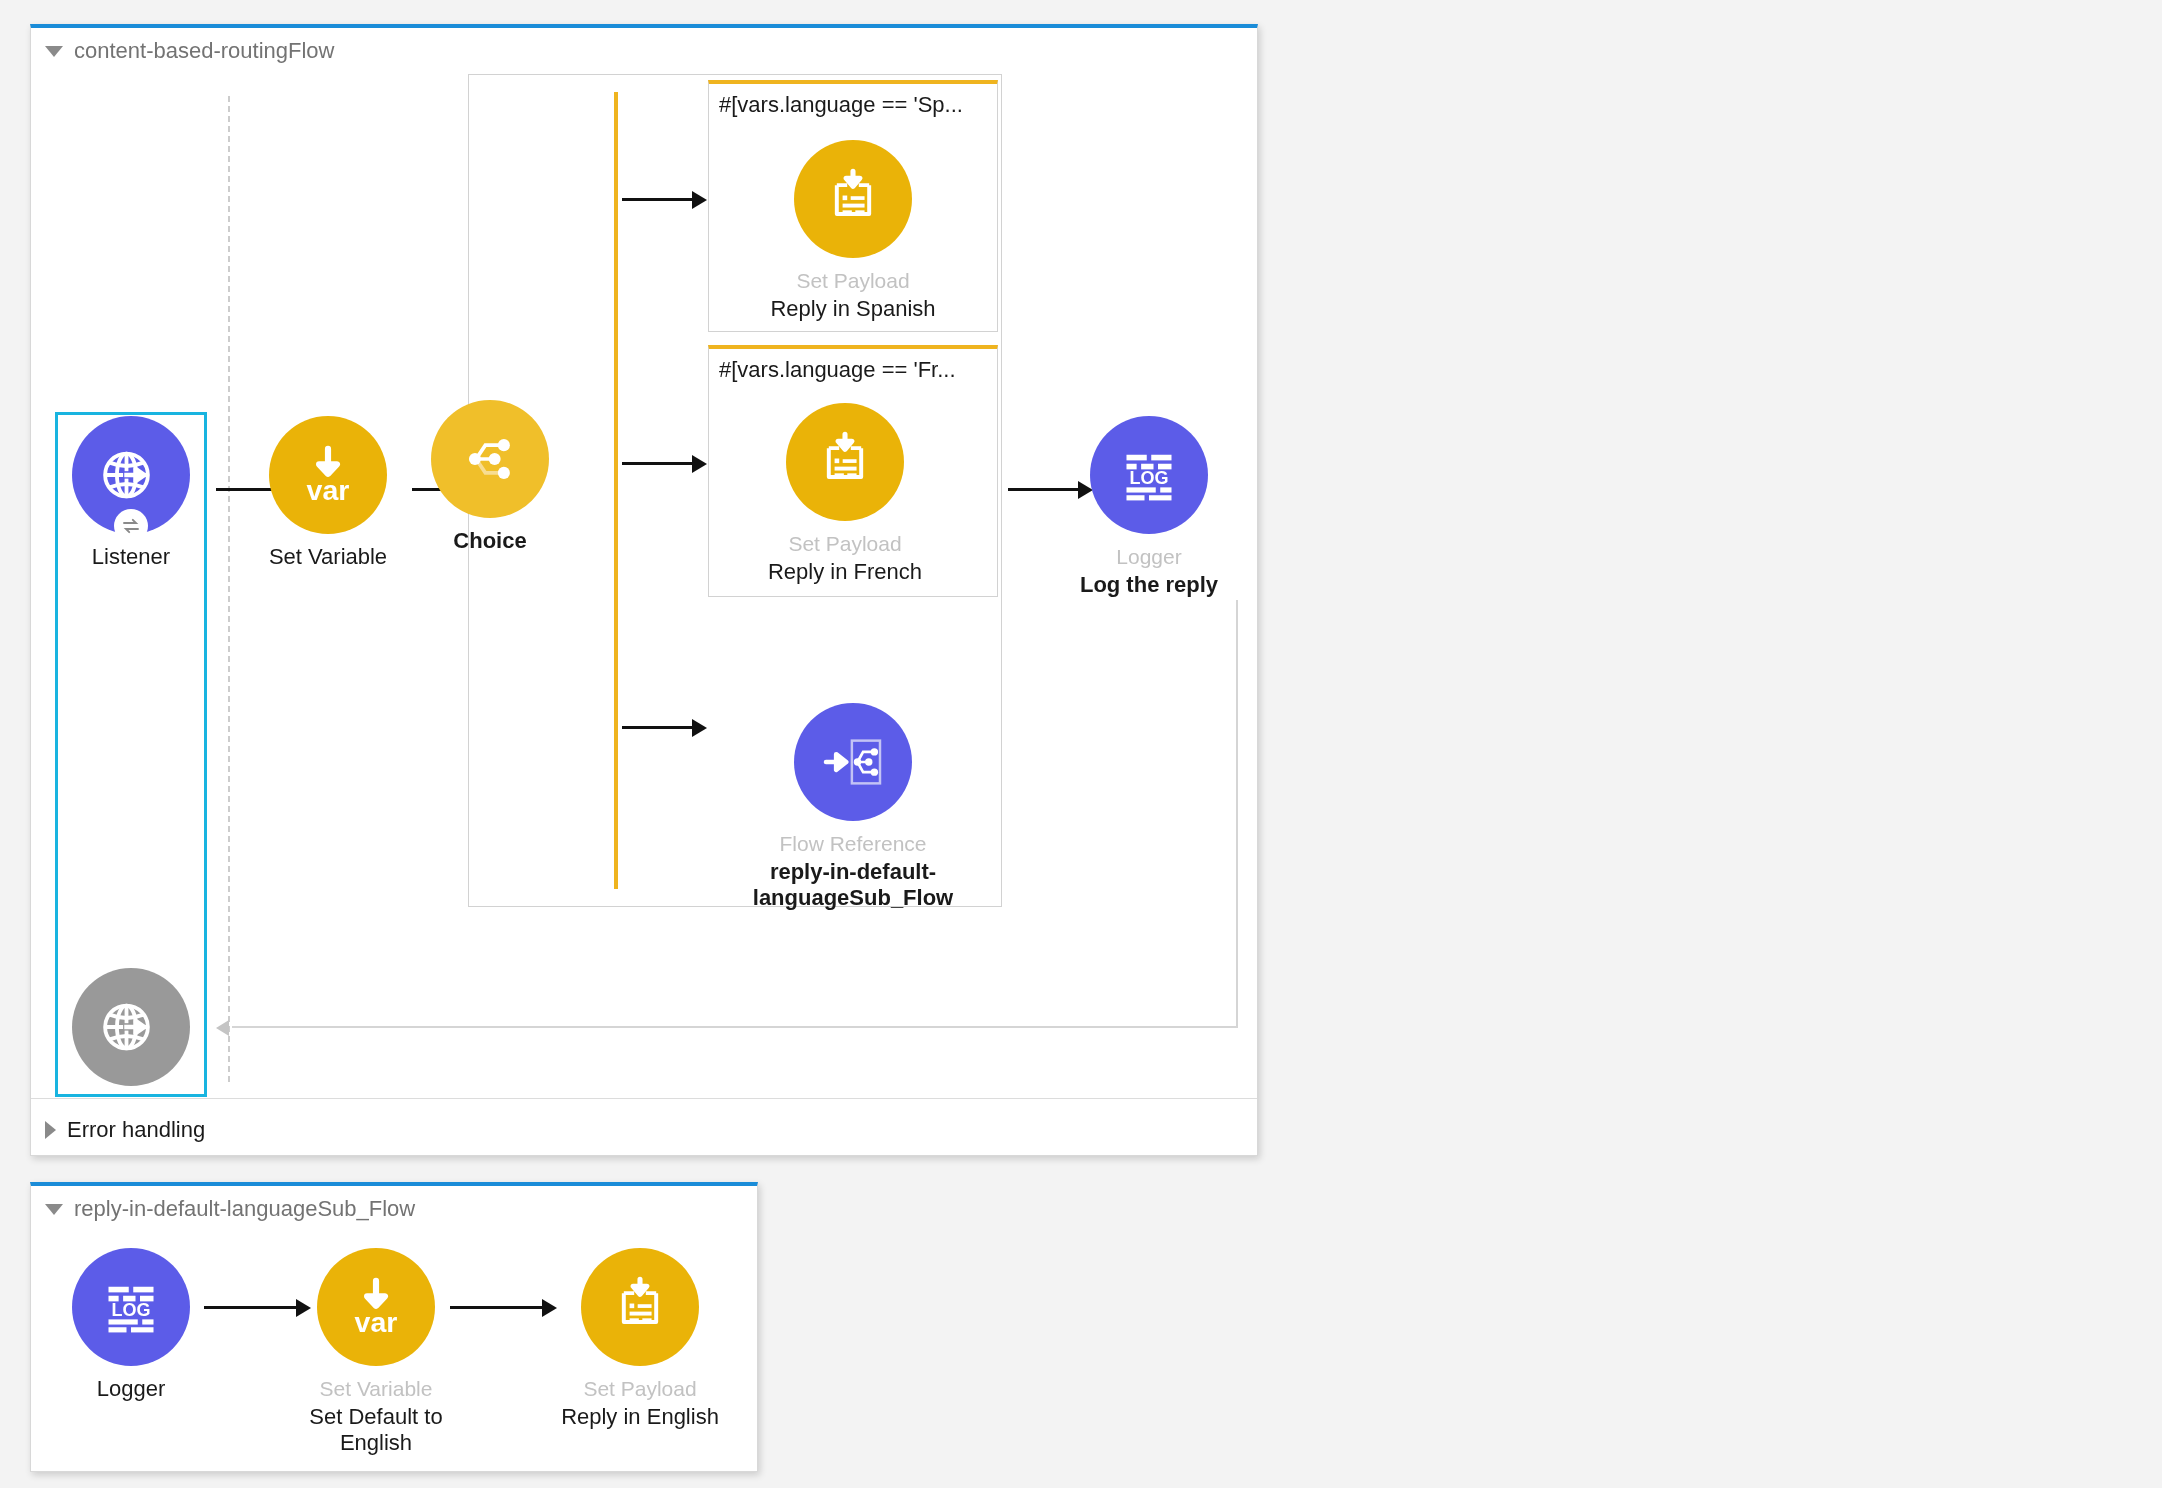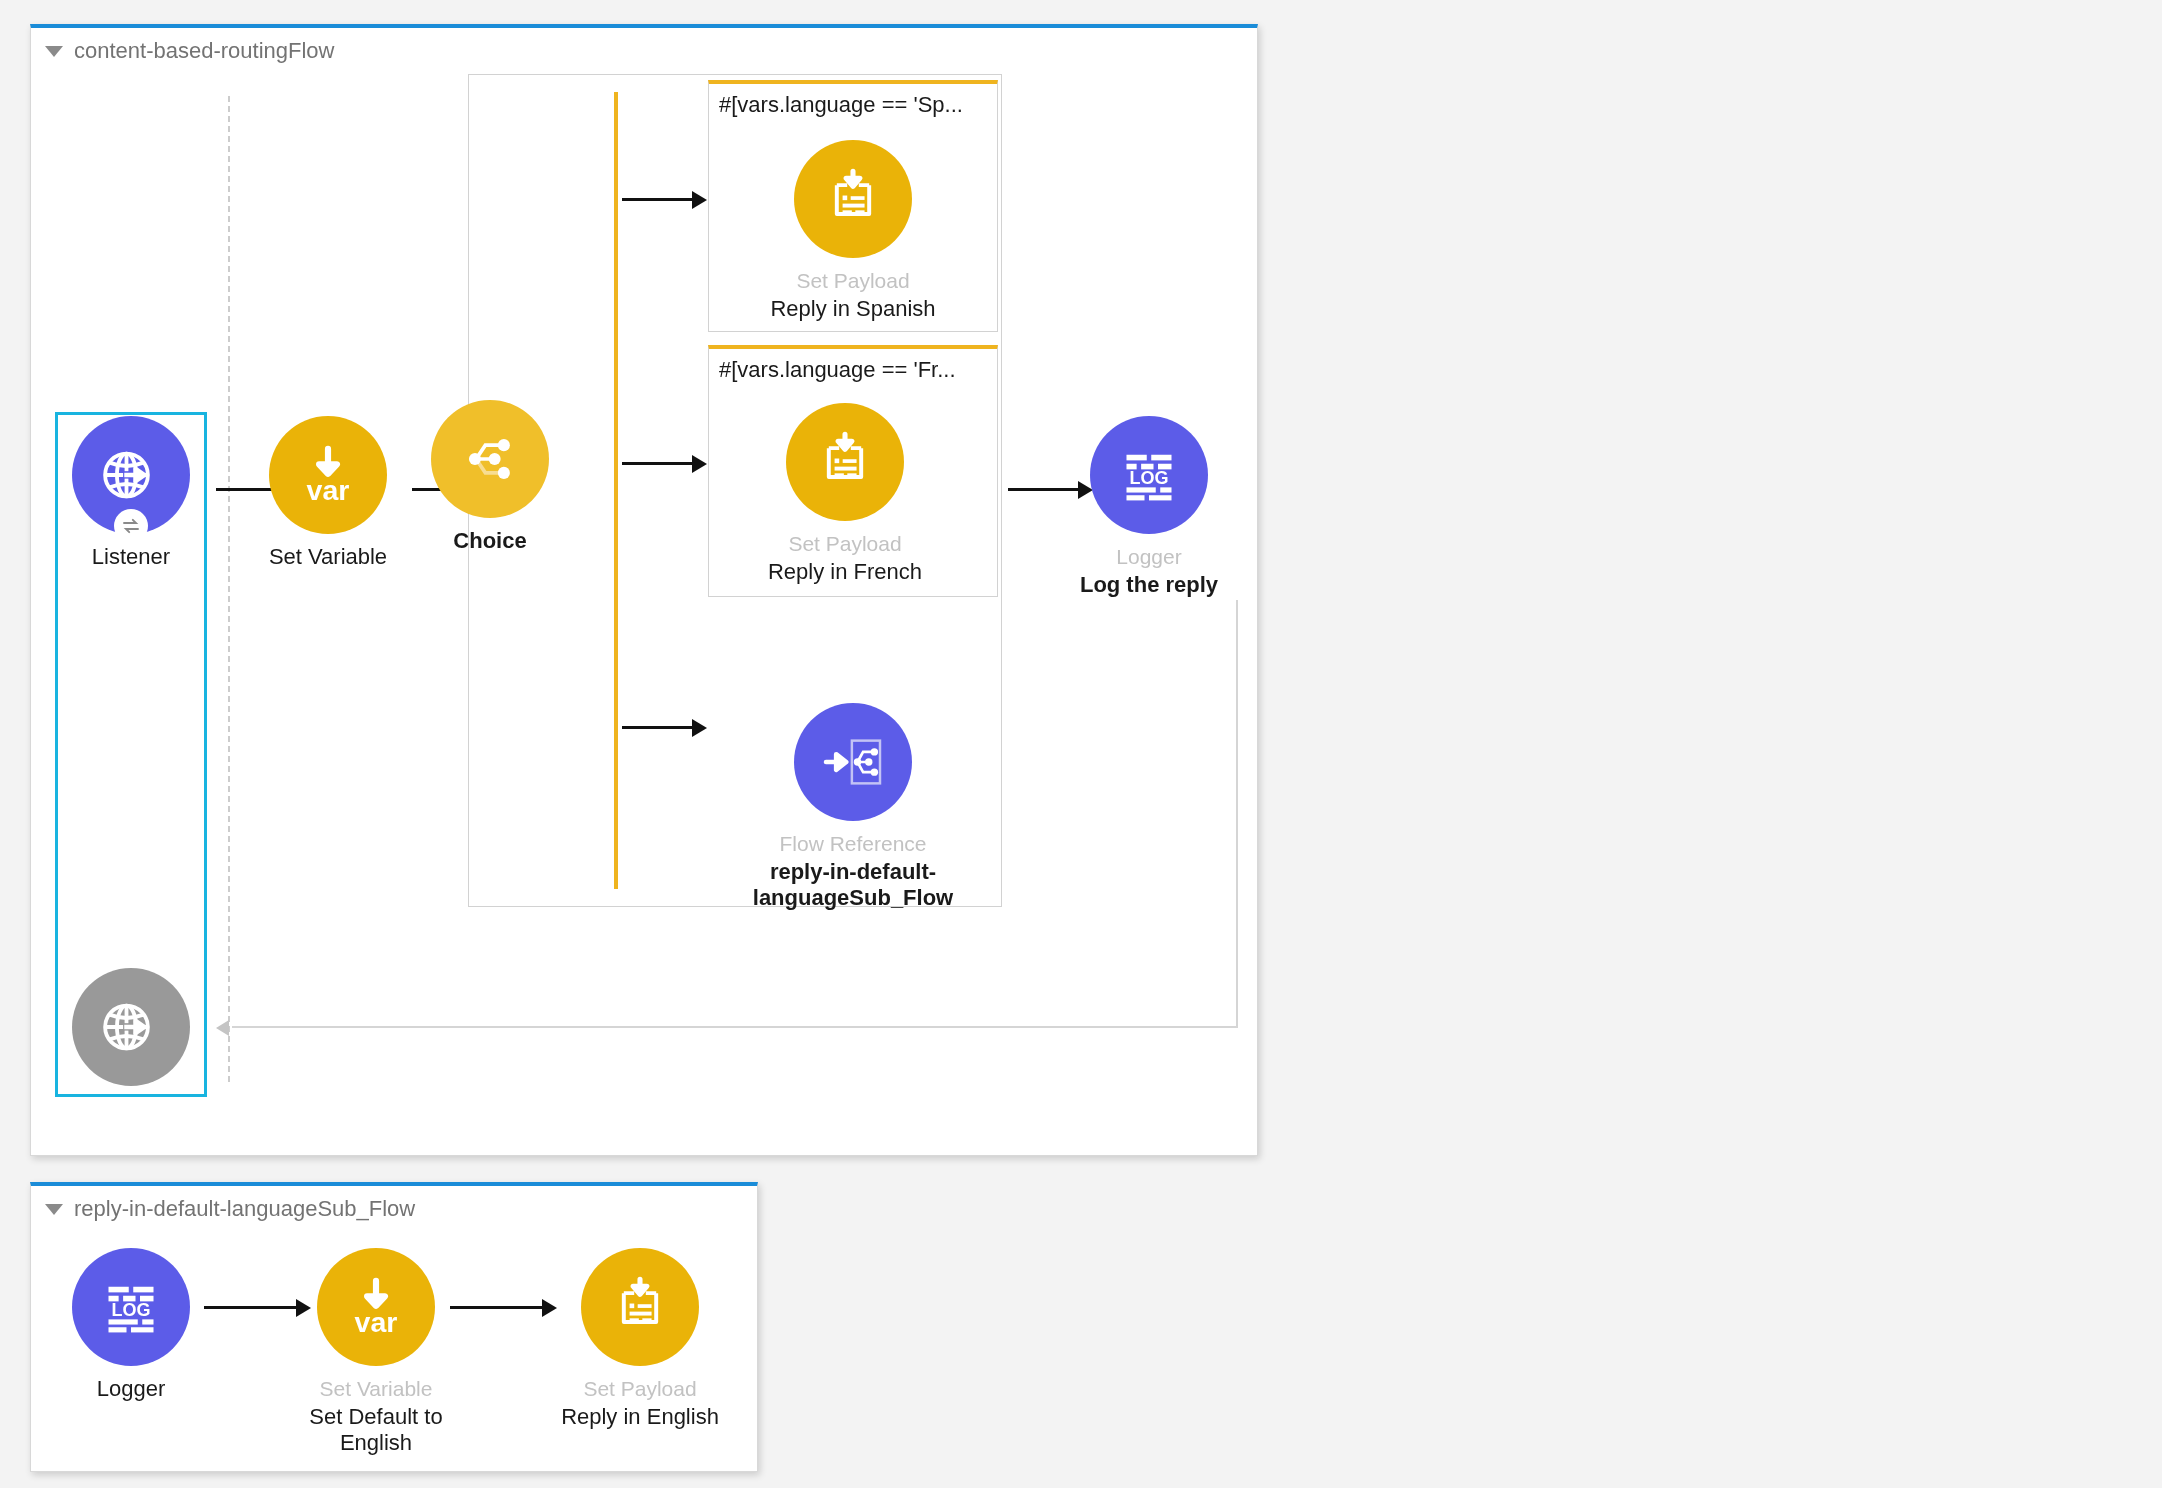--- a/index.html
+++ b/index.html
@@ -188,20 +188,24 @@
 
 <div id="canvas">
 
   <div class="flow-box" style="left:30px; top:24px; width:1228px; height:1132px;">
 
     <div class="flow-header">
       <span class="tri-down"></span>
       <span>content-based-routingFlow</span>
     </div>
 
+    <div class="err-strip" style="left:0px; top:1070px; width:1226px; height:62px;">
+      <span class="tri-right"></span>
+      <span>Error handling</span>
+    </div>
   </div>
 
   <div class="dashed-v" style="left:228px; top:96px; height:986px;"></div>
 
   <div class="sel-box" style="left:55px; top:412px; width:152px; height:685px;"></div>
 
   <div class="node" style="left:16px; top:416px;">
     <div class="circle c-purple">
       <svg width="72" height="72" viewBox="0 0 64 64">
         <g fill="none" stroke="#ffffff" stroke-width="3.4">

